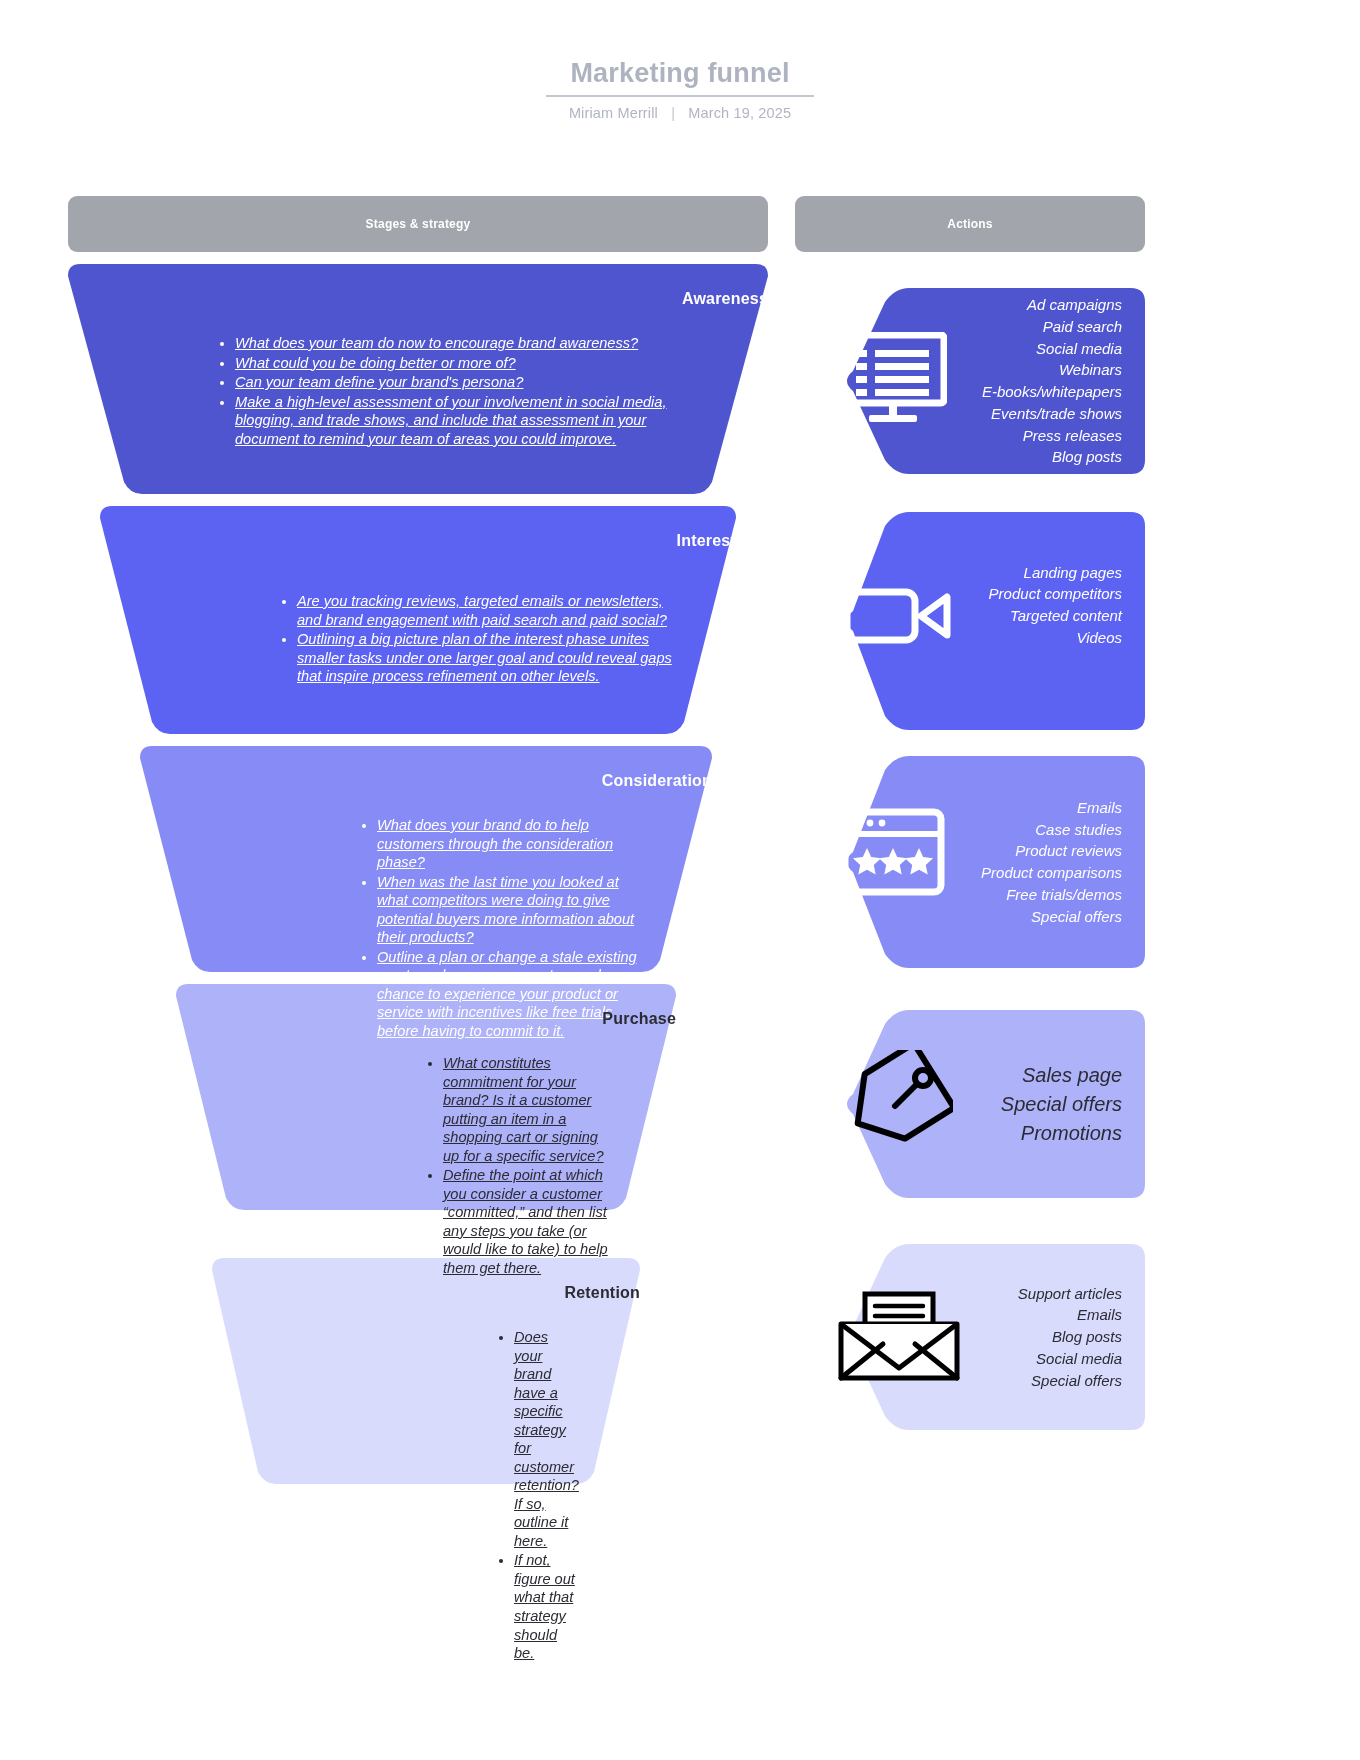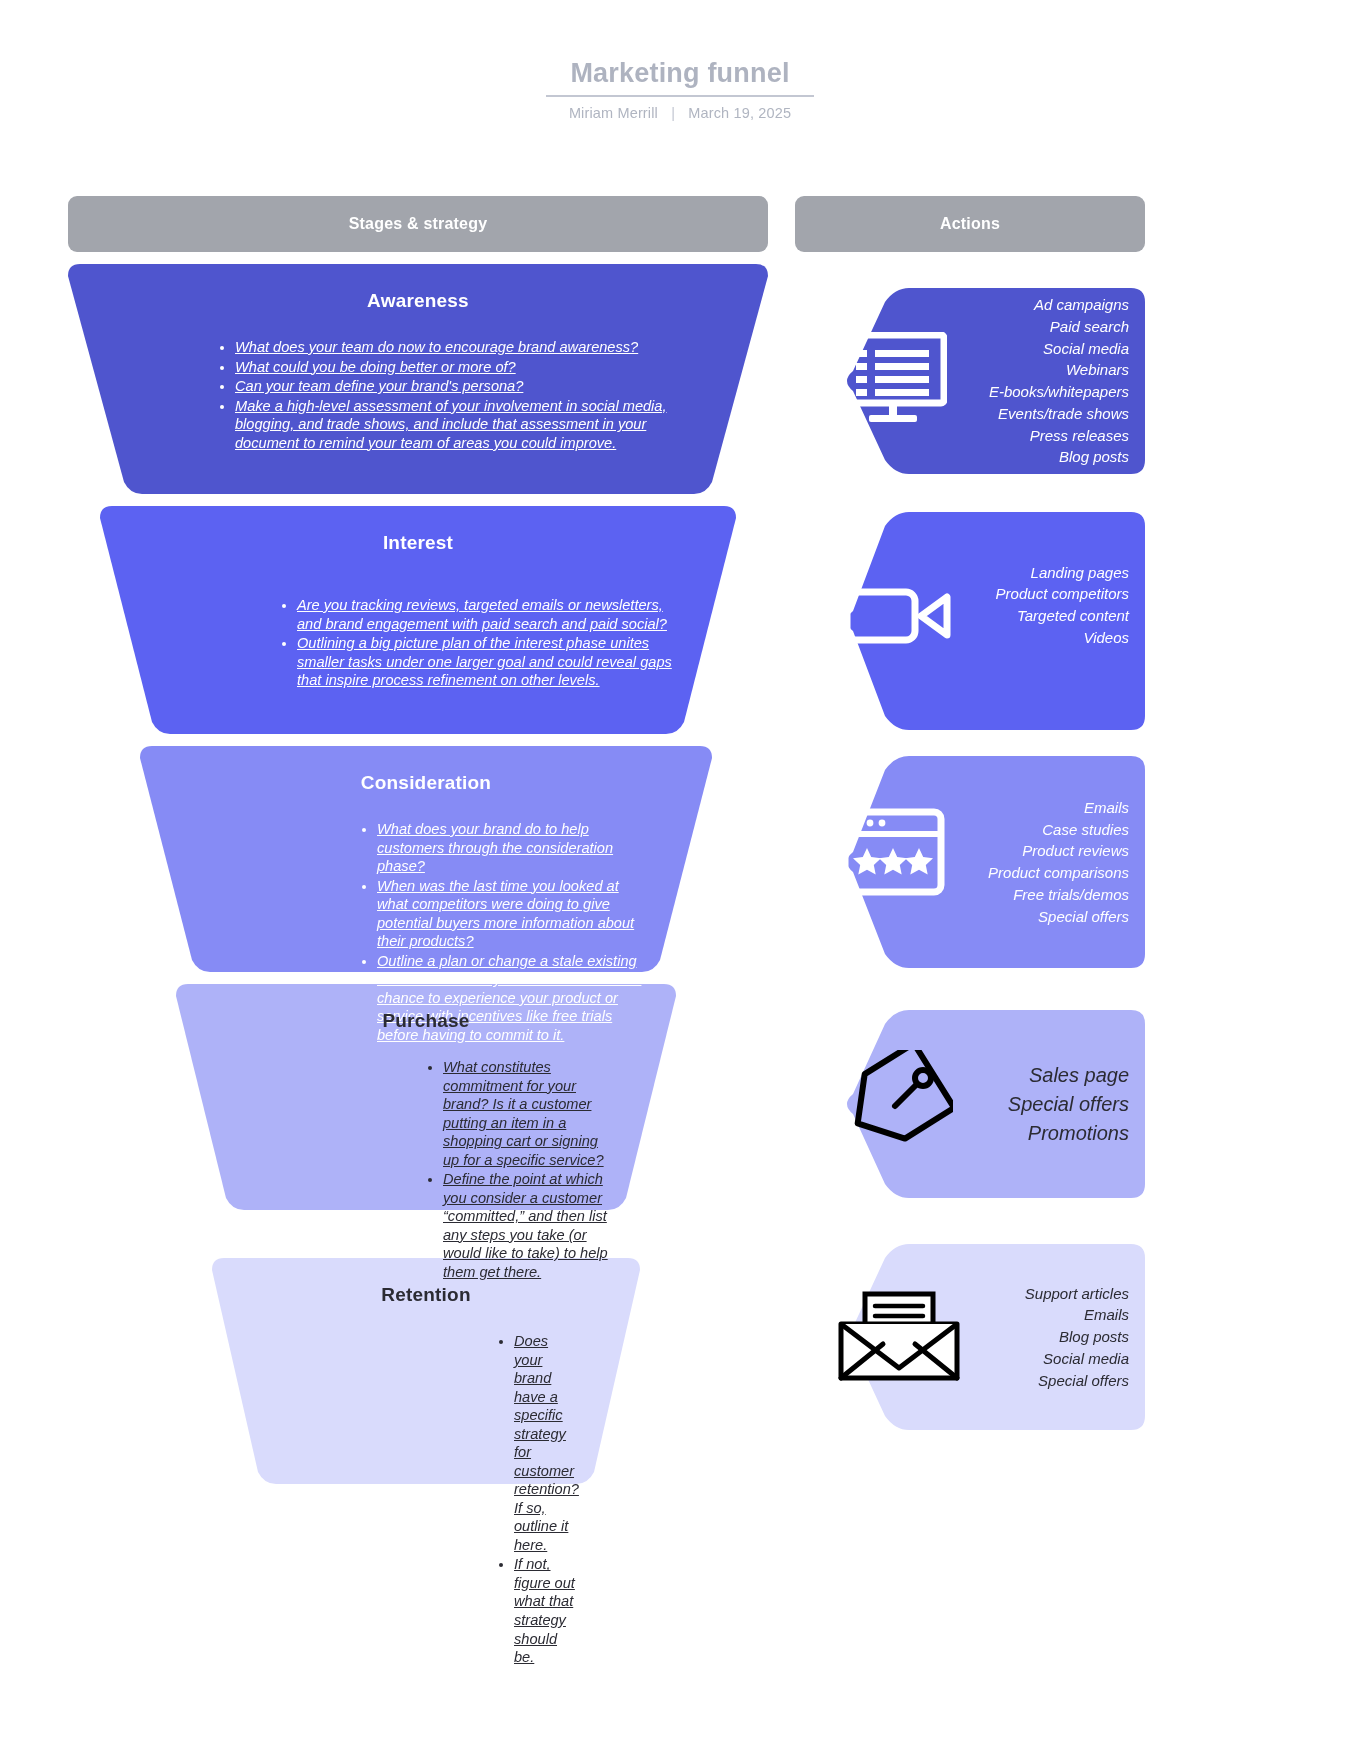--- a/index.html
+++ b/index.html
@@ -23,41 +23,41 @@
     width:268px;height:2px;background:#c3c7d2;margin:0 auto 8px auto;
   }
   .doc-meta{
     font-size:14.5px;color:#b0b5c1;letter-spacing:.15px;
   }
   .meta-sep{display:inline-block;padding:0 9px;color:#c3c7d2;}
 
   
   .col-head{
     position:absolute;background:#a2a5ac;border-radius:9px;
-    color:#fff;font-size:16px;font-weight:bold;
+    color:#fff;font-size:12px;font-weight:bold;
     display:flex;align-items:center;justify-content:center;
     height:56px;letter-spacing:.2px;
   }
   #head-stages{left:68px;top:196px;width:700px;}
   #head-actions{left:795px;top:196px;width:350px;}
 
   
   .funnel-stage{
     position:absolute;left:0;width:100%;
     color:#ffffff;
   }
   .funnel-shape{
     position:absolute;inset:0;
   }
   .stage-inner{
     position:relative;z-index:2;
     padding-top:26px;
   }
   .stage-title{
-    text-align:center;font-size:19px;font-weight:bold;letter-spacing:.2px;
+    text-align:right;font-size:16px;font-weight:bold;letter-spacing:.2px;
   }
   .stage-list{
     margin:26px 0 0 0;padding:0;list-style:none;text-decoration:underline;
   }
   .stage-list li{
     position:relative;
     font-style:italic;font-size:14.6px;line-height:1.27;
     margin-bottom:1px;padding-left:17px;
   }
   .stage-list li::before{
@@ -66,21 +66,21 @@
   }
 
   
   .action-item{position:absolute;}
   .action-shape{position:absolute;inset:0;}
   .action-inner{
     position:relative;z-index:2;height:100%;
     display:flex;align-items:center;justify-content:flex-end;
   }
   .action-list{
-    list-style:none;margin:0;padding:0 16px 0 0;
+    list-style:none;margin:0;padding:0 23px 0 0;
     text-align:right;font-style:italic;
   }
   .action-list li{line-height:1.45;}
   .action-icon{
     position:absolute;z-index:3;
   }
 </style>
 </head>
 <body>
 

